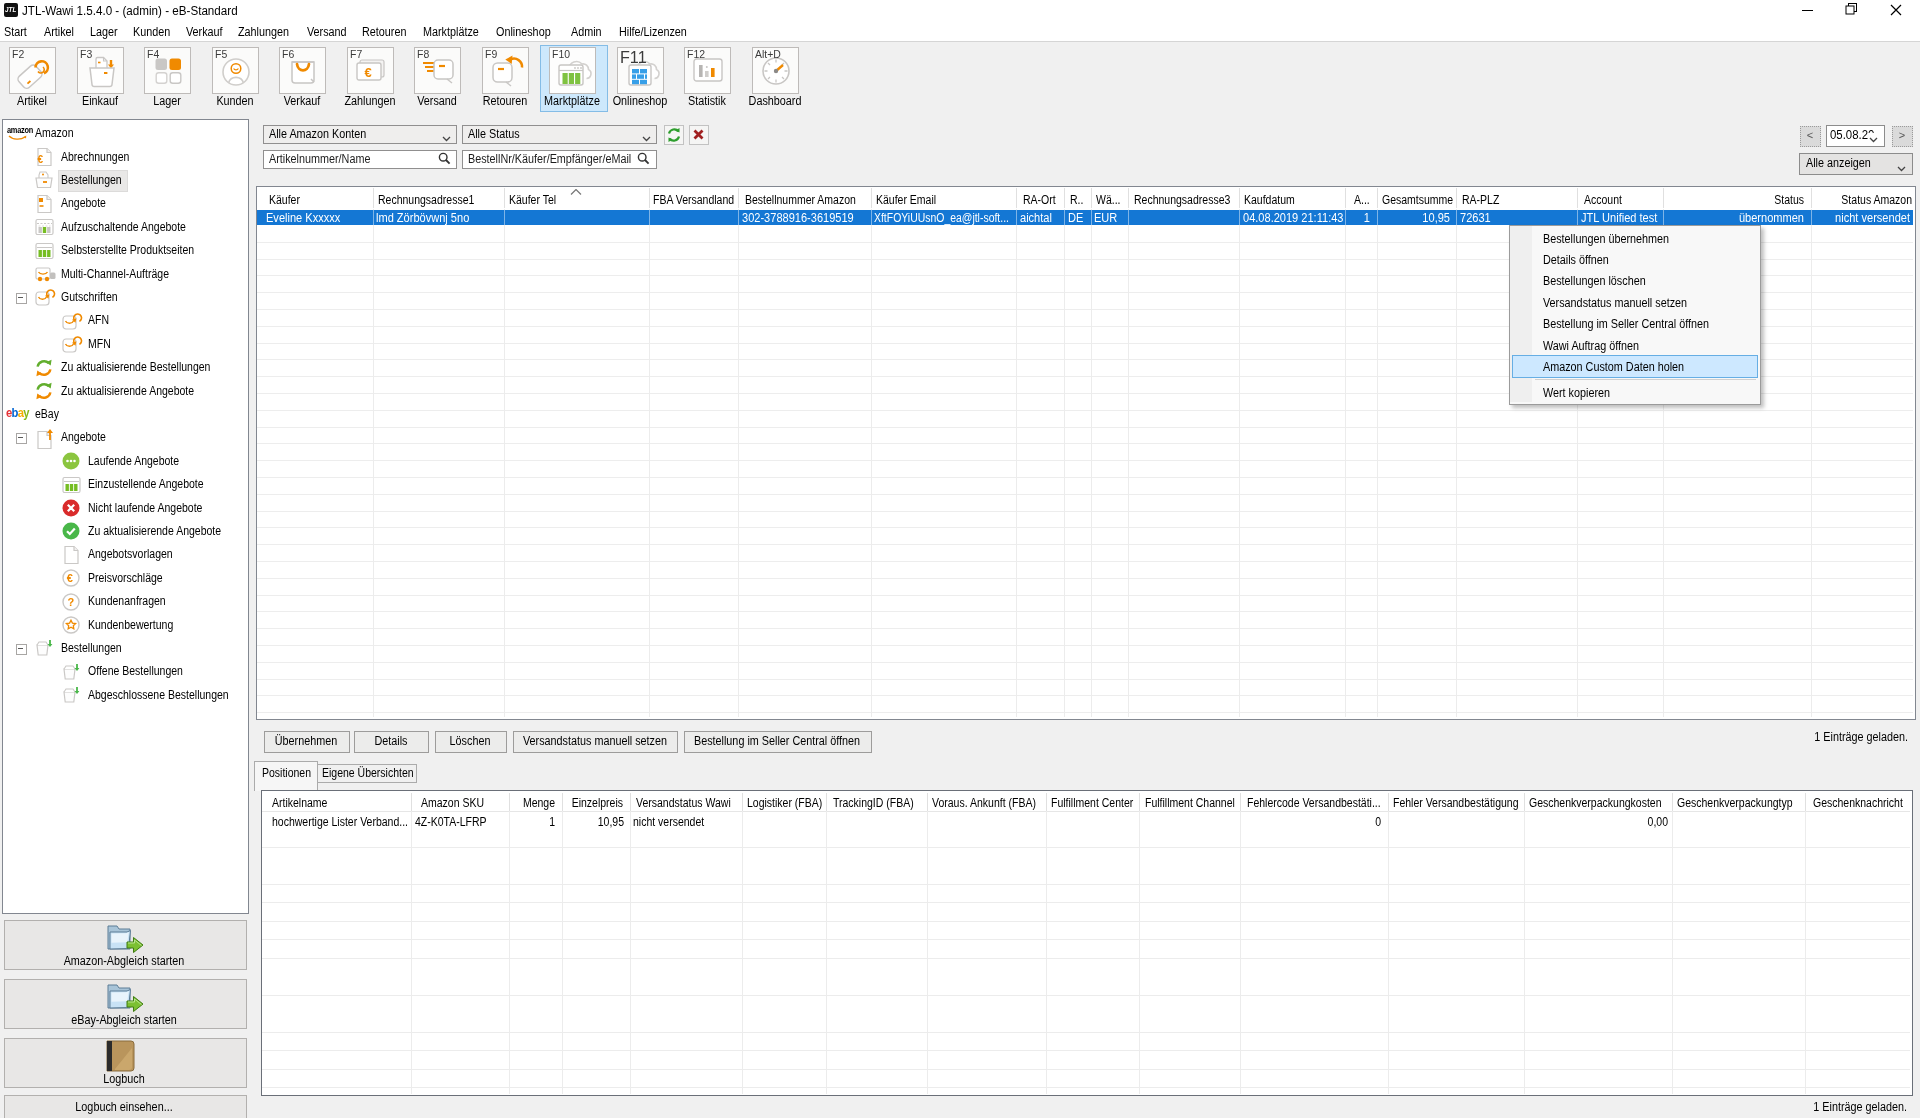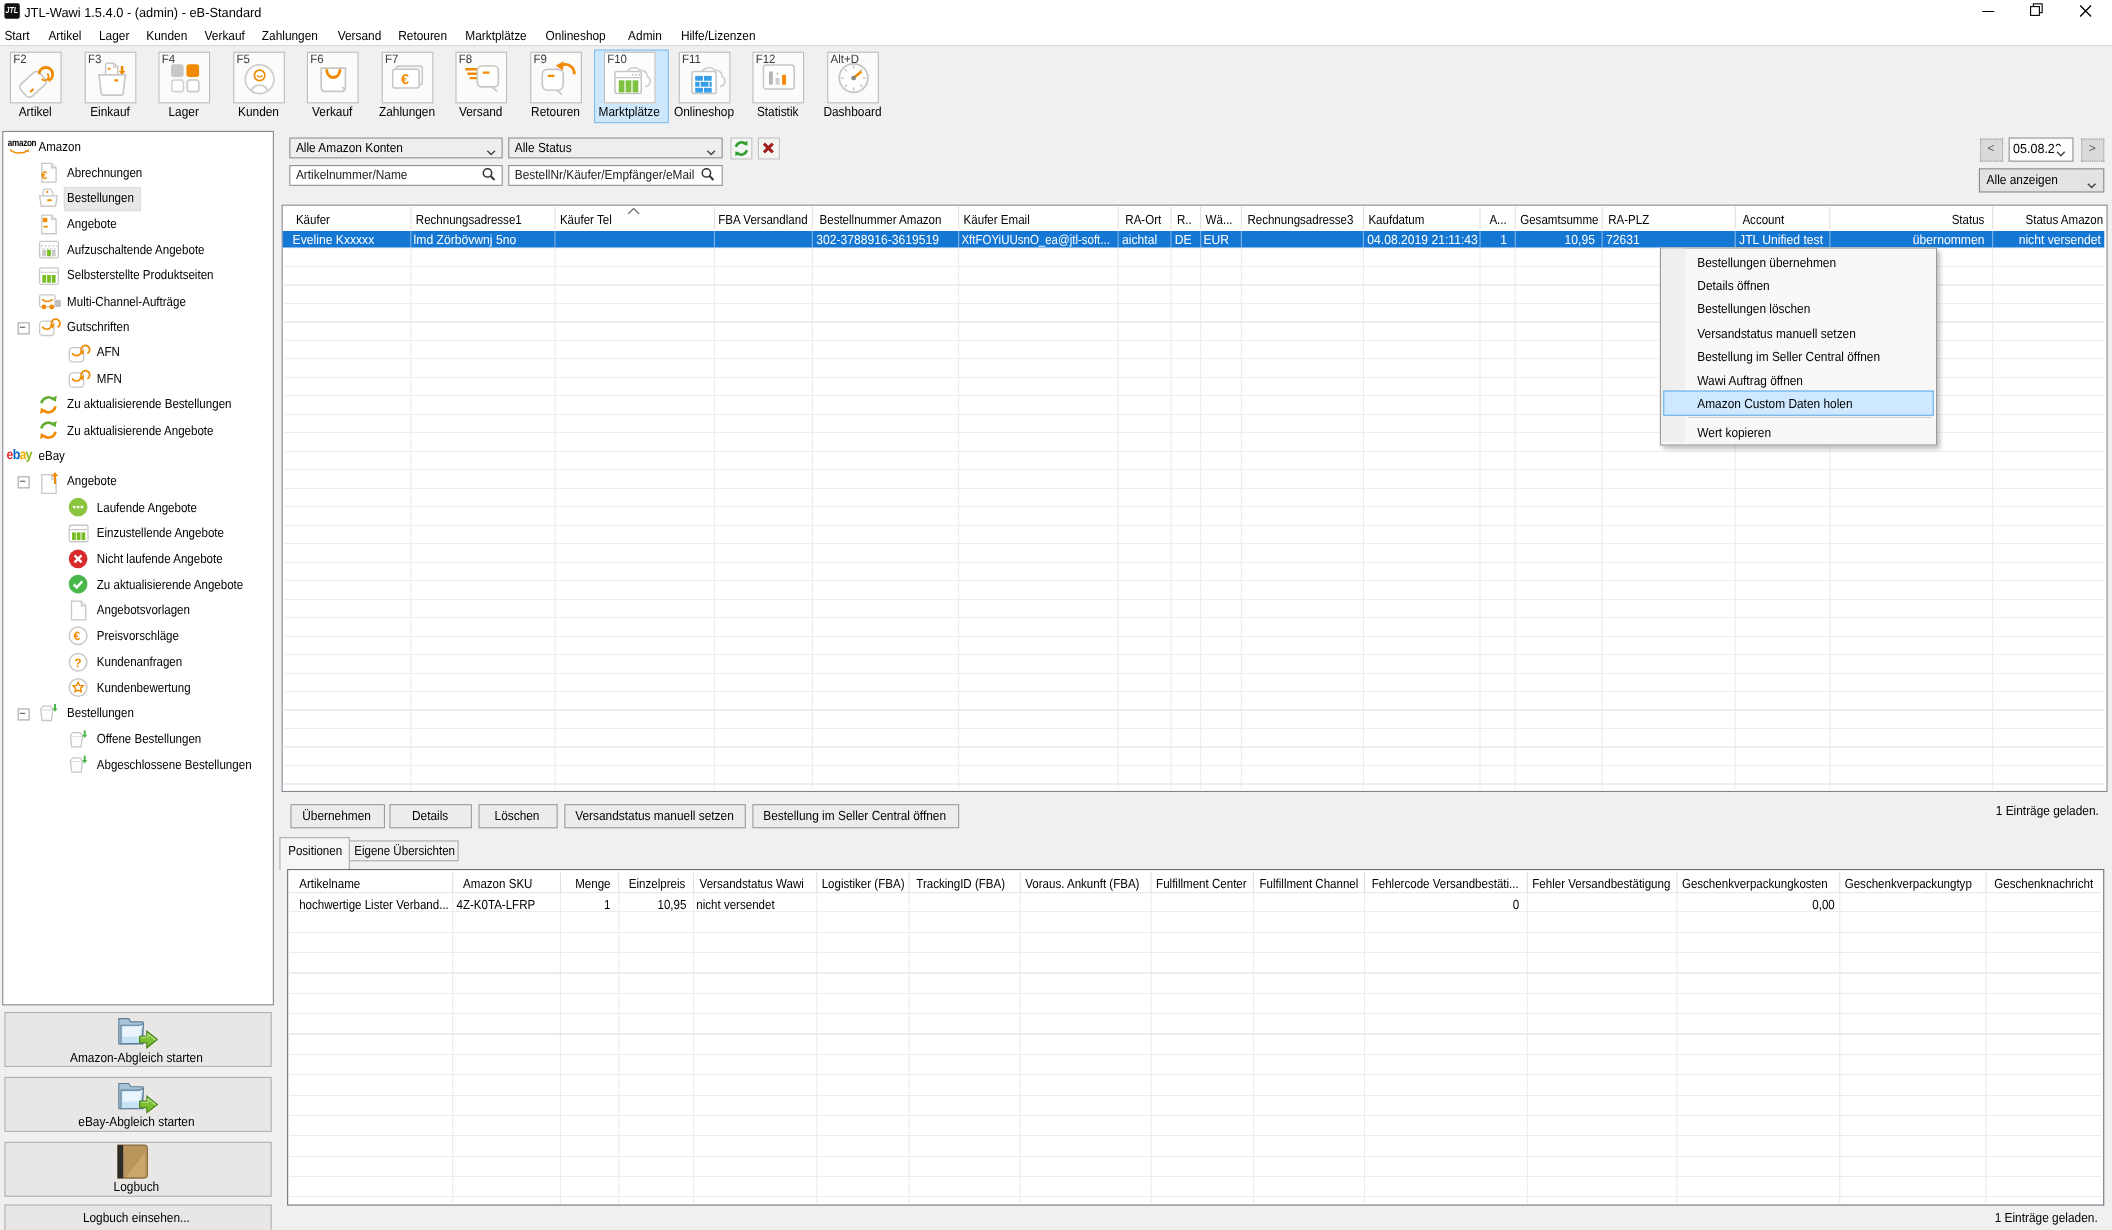--- a/index.html
+++ b/index.html
@@ -145,21 +145,21 @@
         <rect x="9" y="17" width="7" height="4.4"></rect>
         <rect x="17" y="17" width="7" height="4.4"></rect>
         <rect x="9" y="22.4" width="4" height="4.4"></rect>
         <rect x="14" y="22.4" width="7" height="4.4"></rect>
         <rect x="22" y="22.4" width="2" height="4.4"></rect>
         <rect x="9" y="27.8" width="7" height="4.4"></rect>
         <rect x="17" y="27.8" width="7" height="4.4"></rect>
       </g>
     </svg>
   </div>
-<div class="ab nw" style="left:619.5px;top:48px;font-size:11px;color:#3b3b3b;font-weight:normal;transform:scaleX(0.95);transform-origin:0 0;">F11</div>
+<div class="ab nw" style="left:619.5px;top:48px;font-size:17px;color:#3b3b3b;font-weight:normal;transform:scaleX(0.95);transform-origin:0 0;">F11</div>
 <div class="ab nw" style="left:579.5px;top:94px;width:120px;text-align:center;font-size:12px;color:#000;transform:scaleX(0.9);transform-origin:50% 0;">Onlineshop</div>
 <div class="tile" style="left:684.0px;top:47px;background:#fbfbfa;">
     <svg class="ab" style="left:8px;top:10px" width="30" height="26" viewBox="0 0 30 26">
       <rect x="1" y="1" width="28" height="22" rx="2.5" fill="#fff" stroke="#c8c6c4" stroke-width="1.4"></rect>
       <rect x="6" y="7" width="3.6" height="12" fill="#b7b5b3"></rect>
       <rect x="12" y="13" width="3.6" height="6" fill="#cfcdcb"></rect>
       <rect x="18" y="10" width="3.6" height="9" fill="#f08a00"></rect>
       <circle cx="13.8" cy="9" r="1" fill="#c8c6c4"></circle>
     </svg>
   </div>

